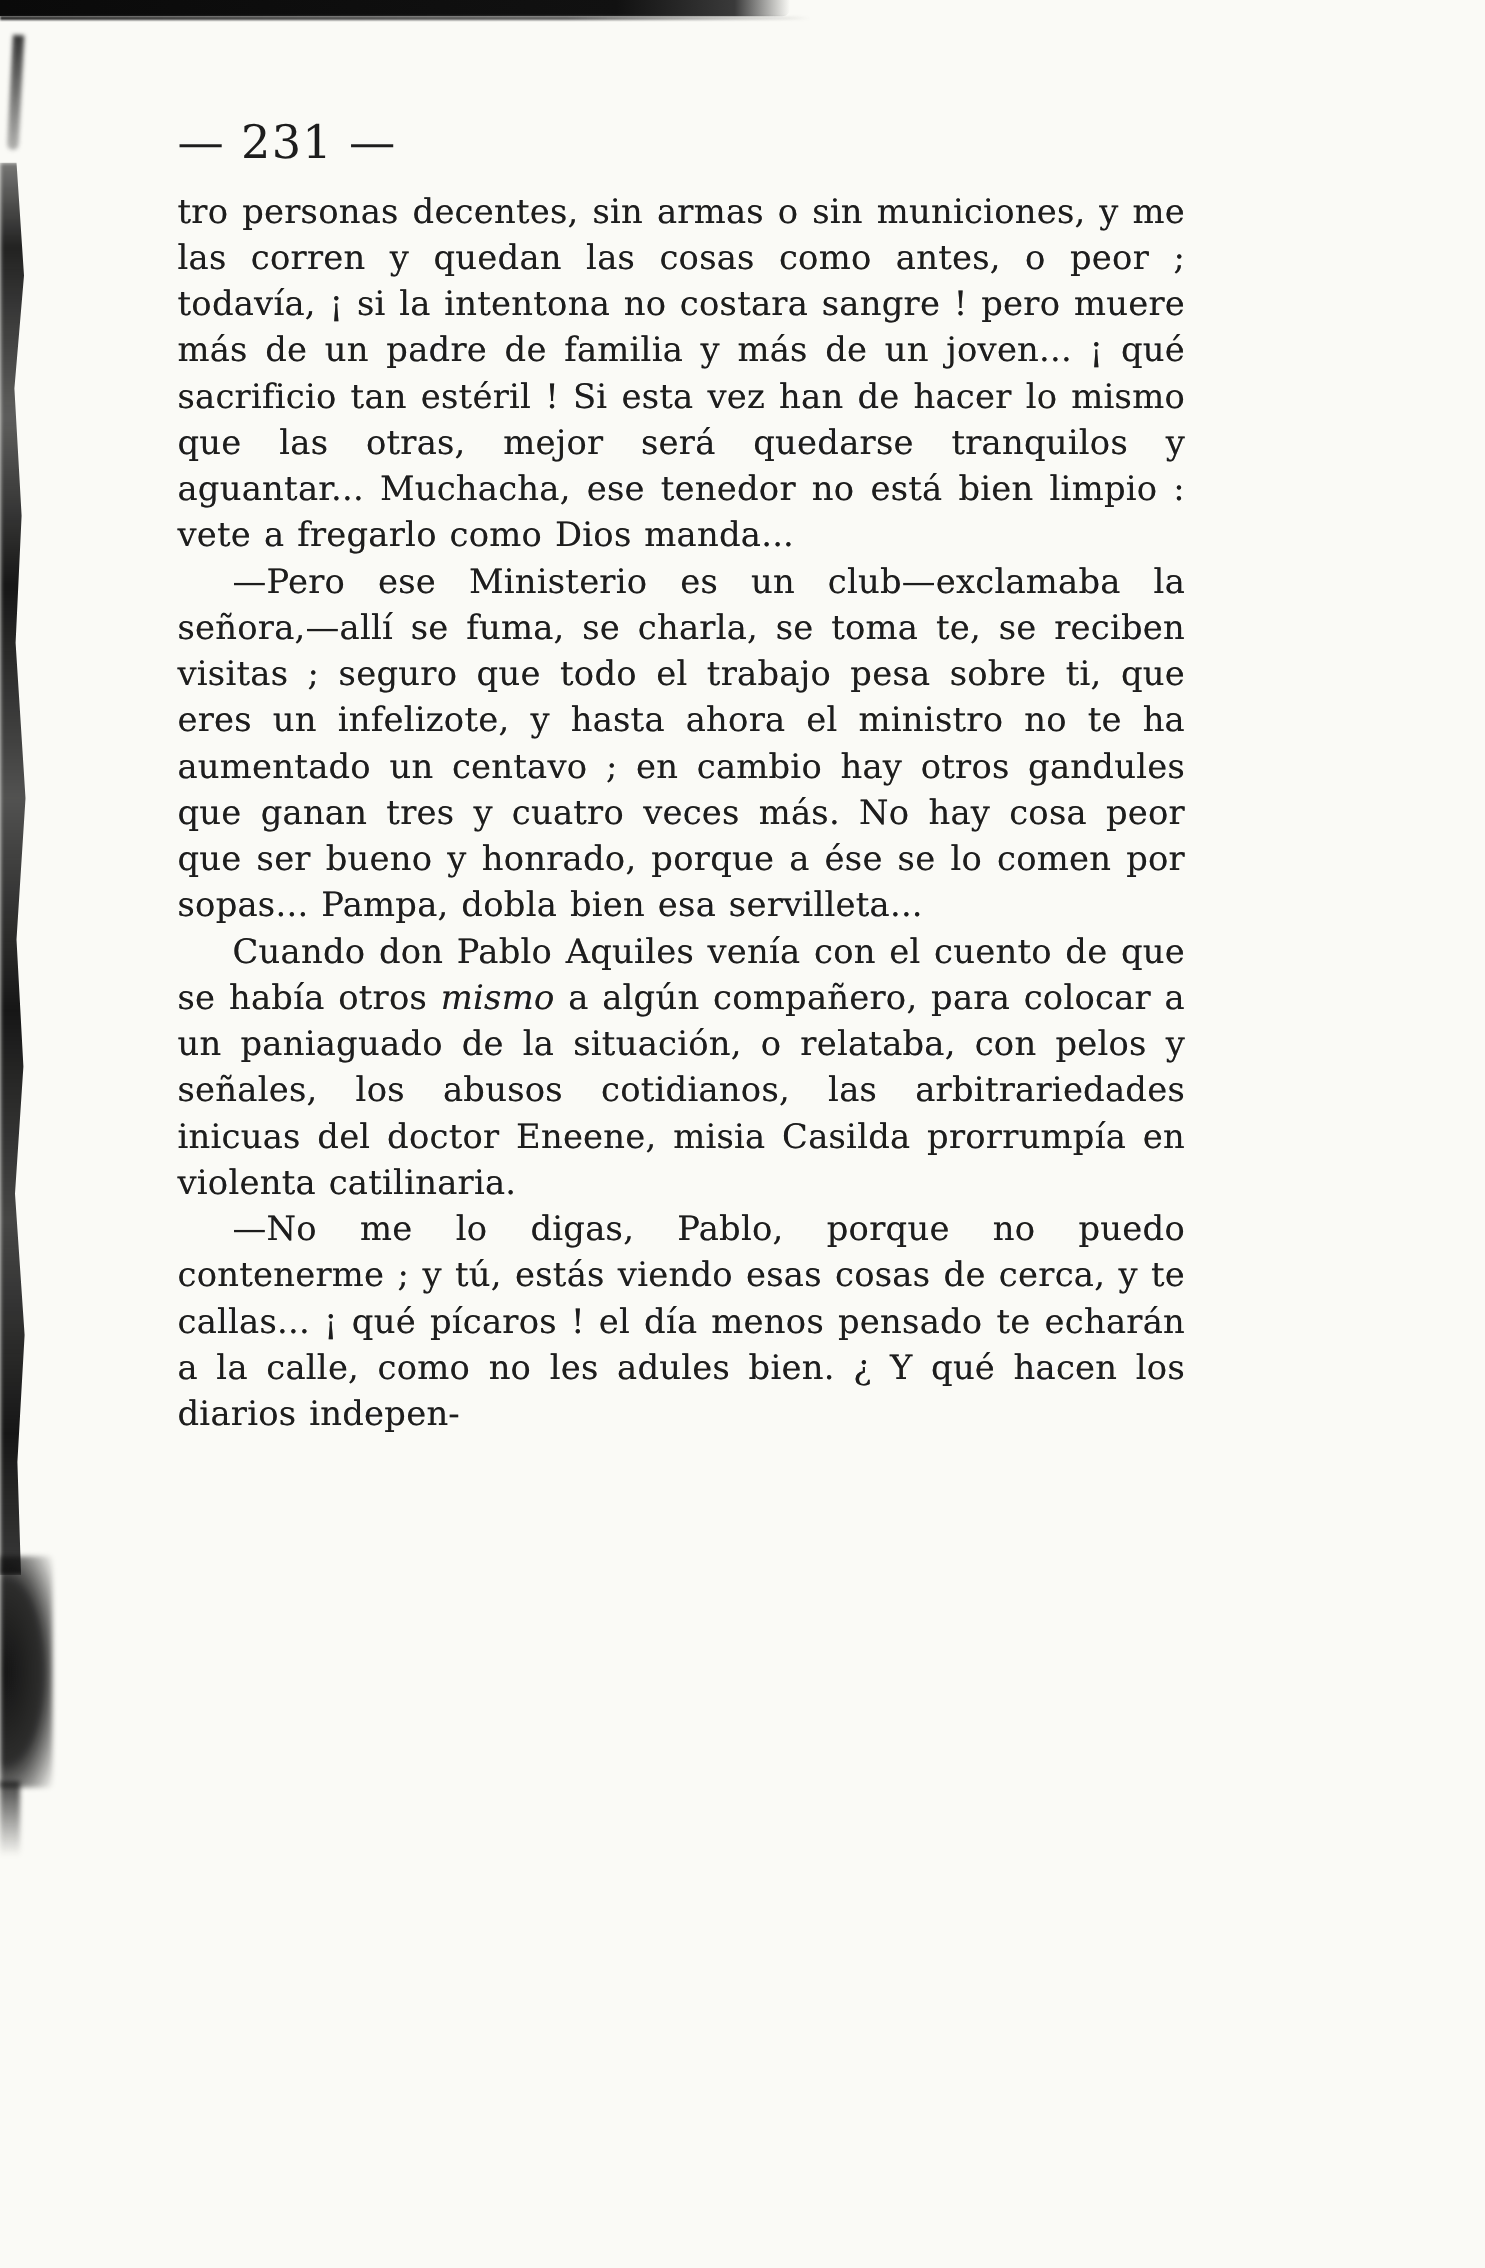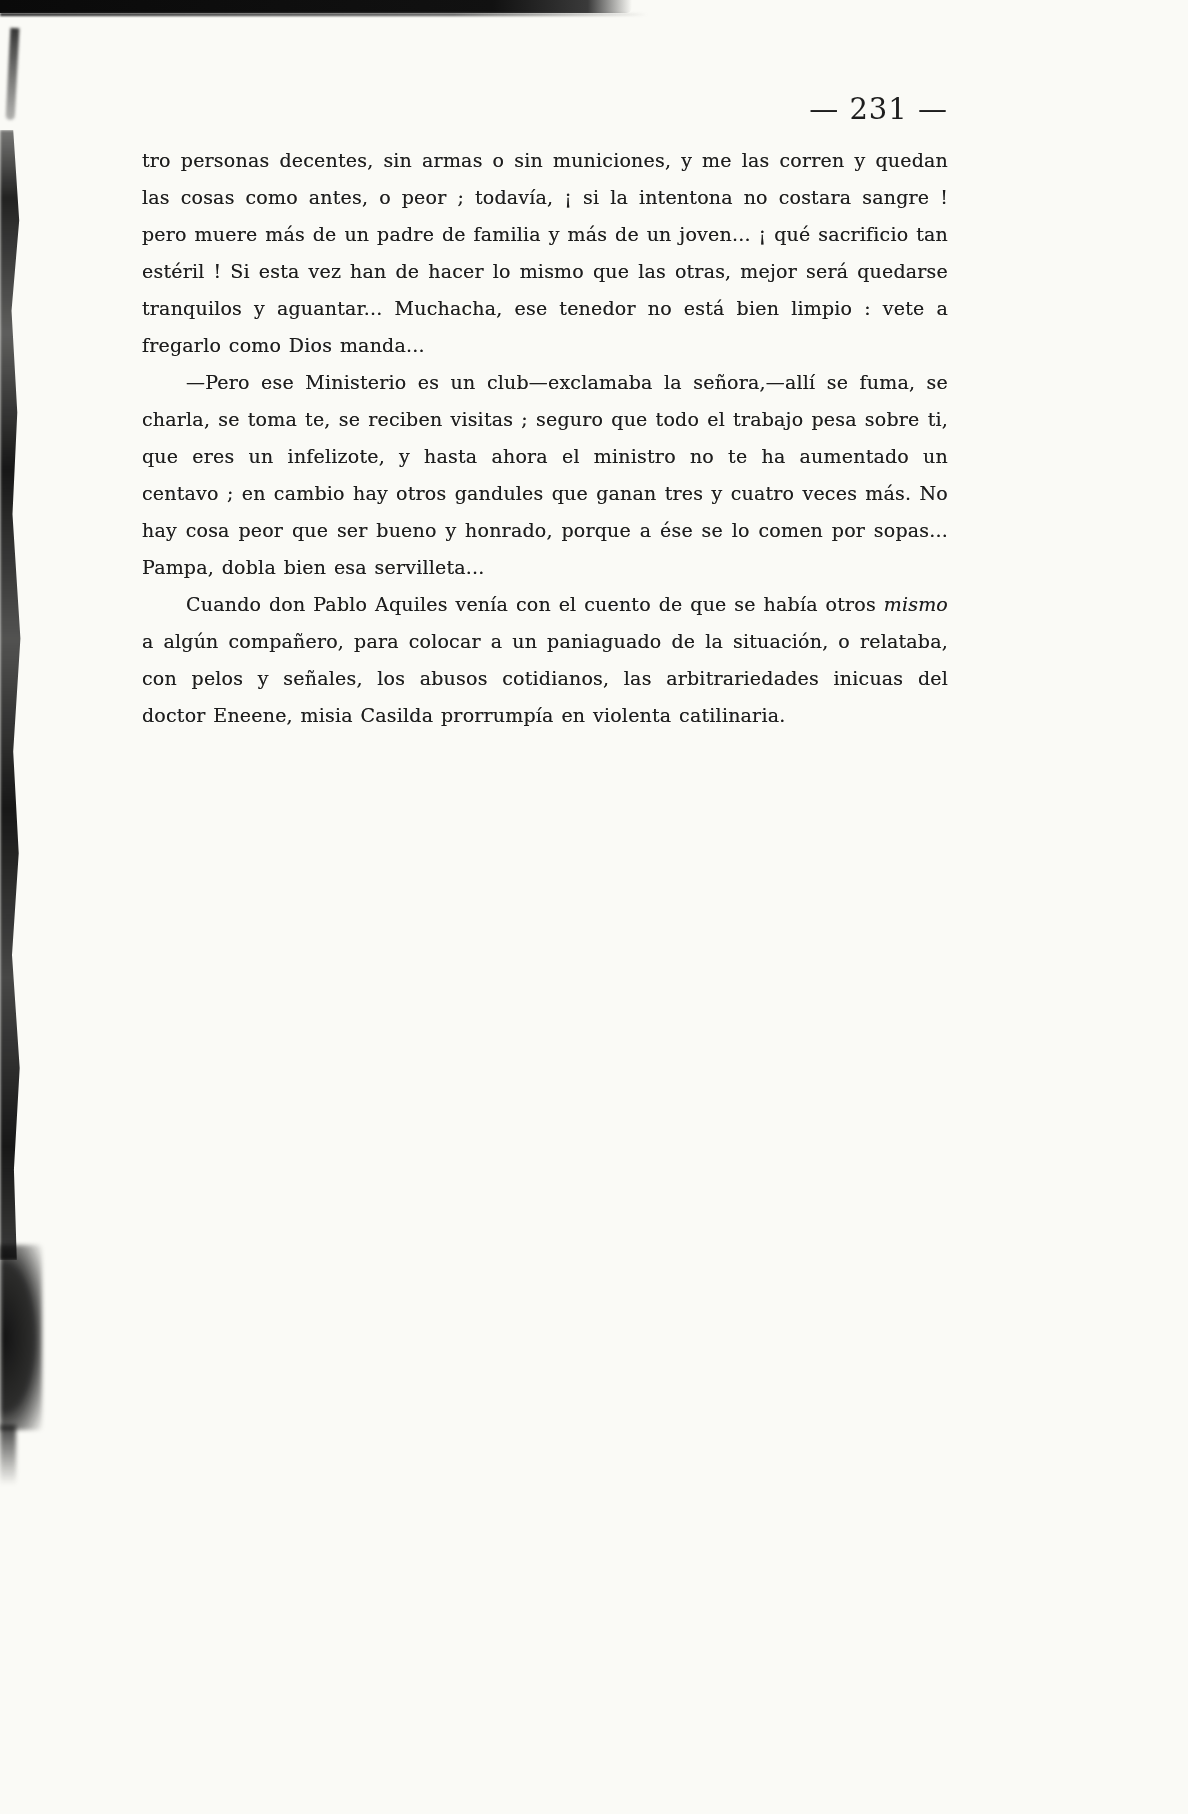--- a/index.html
+++ b/index.html
@@ -74,28 +74,28 @@
   }
   
   .text-block {
     position: absolute;
     top: 92px;
     left: 142px;
     width: 806px;
     color: var(--ink, #1d1d1d);
   }
   .page-number {
-    text-align: right;
-    font-size: 29px;
+    text-align: left;
+    font-size: 37px;
     letter-spacing: 1px;
     margin-bottom: 16px;
     color: var(--ink, #1d1d1d);
   }
   .para {
-    font-size: 19px;
+    font-size: 27px;
     line-height: 37px;
     text-align: justify;
     letter-spacing: 0.2px;
     word-spacing: 1.5px;
     text-shadow: 0 0 0.5px rgba(20,20,20,0.55);
   }
   .para.indent { text-indent: 44px; }
   .italic { font-style: italic; }
 </style>
 </head>
@@ -109,16 +109,17 @@
   <div class="binding-main"></div>
   <div class="binding-blob"></div>
   <div class="binding-tail"></div>
 
   <div class="text-block">
     <div class="page-number">— 231 —</div>
     <div id="paragraphs">
         <p class="para"><span>tro personas decentes, sin armas o sin municiones, y me las corren y quedan las cosas como antes, o peor ; todavía, ¡ si la intentona no costara sangre ! pero muere más de un padre de familia y más de un joven... ¡ qué sacrificio tan estéril ! Si esta vez han de hacer lo mismo que las otras, mejor será quedarse tranquilos y aguantar... Muchacha, ese tenedor no está bien limpio : vete a fregarlo como Dios manda...</span></p>
         <p class="para indent"><span>—Pero ese Ministerio es un club—exclamaba la señora,—allí se fuma, se charla, se toma te, se reciben visitas ; seguro que todo el trabajo pesa sobre ti, que eres un infelizote, y hasta ahora el ministro no te ha aumentado un centavo ; en cambio hay otros gandules que ganan tres y cuatro veces más. No hay cosa peor que ser bueno y honrado, porque a ése se lo comen por sopas... Pampa, dobla bien esa servilleta...</span></p>
         <p class="para indent"><span>Cuando don Pablo Aquiles venía con el cuento de que se había otros </span><span class="italic">mismo</span><span> a algún compañero, para colocar a un paniaguado de la situación, o relataba, con pelos y señales, los abusos cotidianos, las arbitrariedades inicuas del doctor Eneene, misia Casilda prorrumpía en violenta catilinaria.</span></p>
+        <p class="para indent"><span>—No me lo digas, Pablo, porque no puedo contenerme ; y tú, estás viendo esas cosas de cerca, y te callas... ¡ qué pícaros ! el día menos pensado te echarán a la calle, como no les adules bien. ¿ Y qué hacen los diarios indepen-</span></p>
       </div>
   </div>
 
 </div>
 
 </body></html>

